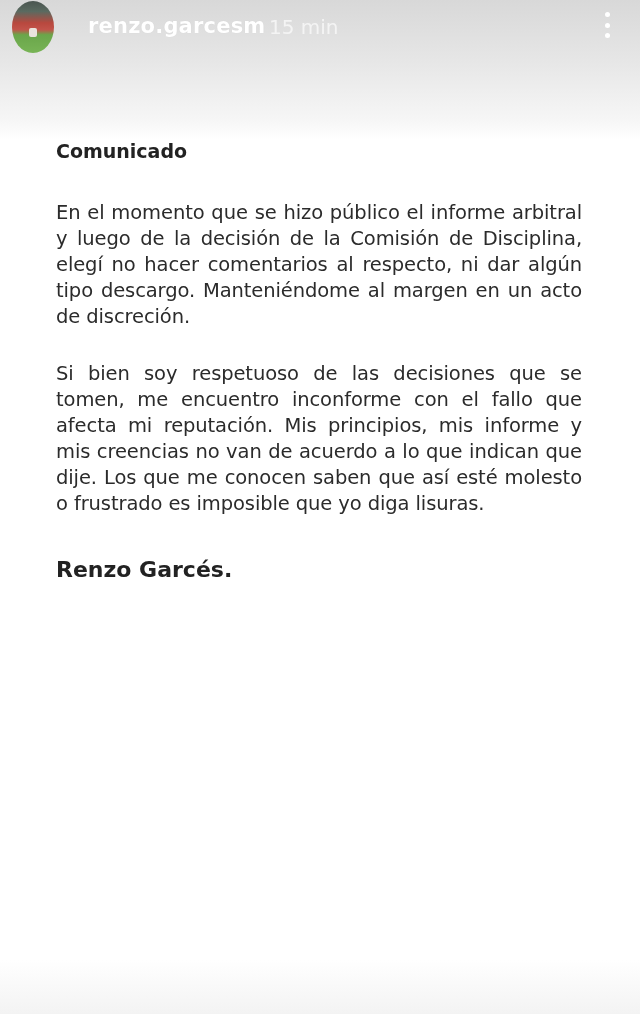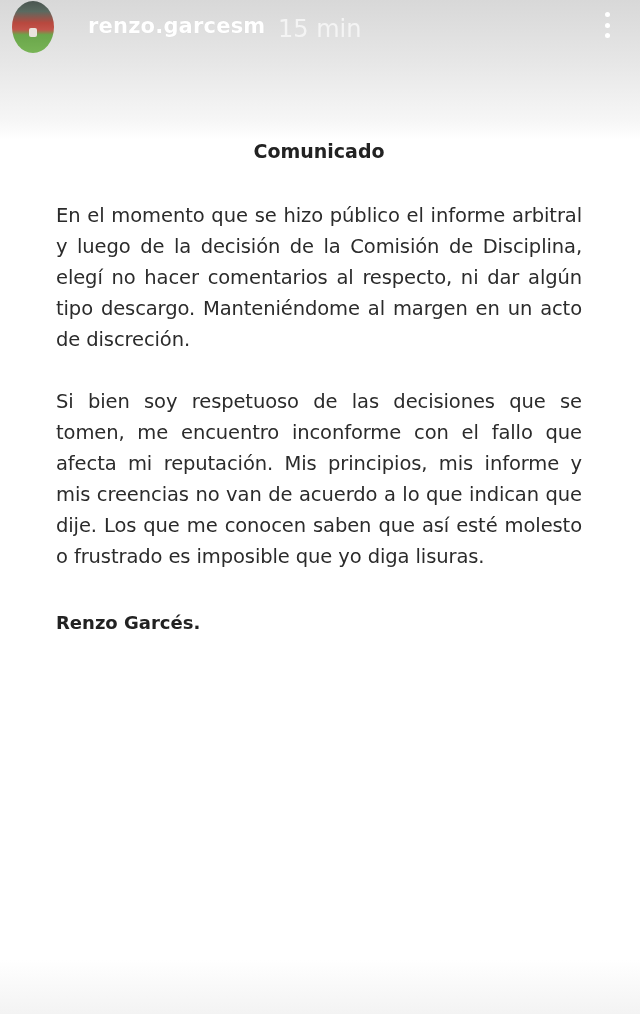--- a/index.html
+++ b/index.html
@@ -50,23 +50,23 @@
       left: 88px;
       top: 14px;
       font-size: 21px;
       font-weight: bold;
       color: #ffffff;
       letter-spacing: 0.2px;
       text-shadow: 0 0 1px rgba(0,0,0,0.08);
     }
     .time {
       position: absolute;
-      left: 278px;
+      left: 269px;
       top: 15px;
-      font-size: 24px;
+      font-size: 20px;
       color: #f4f4f4;
     }
     .more-btn {
       position: absolute;
       left: 596px;
       top: 8px;
       width: 22px;
       height: 34px;
       display: flex;
       flex-direction: column;
@@ -83,37 +83,37 @@
     }
     .content {
       position: absolute;
       top: 130px;
       left: 56px;
       width: 526px;
       color: #2b2b2b;
       font-family: "DejaVu Sans", sans-serif;
     }
     .title {
-      text-align: center;
+      text-align: left;
       font-weight: bold;
       font-size: 19px;
       margin-top: 10px;
       margin-bottom: 38px;
       color: #222222;
     }
     .para {
       font-size: 19.5px;
-      line-height: 31px;
+      line-height: 26px;
       text-align: justify;
       margin: 0 0 31px 0;
       letter-spacing: -0.1px;
     }
     .signature {
       font-weight: bold;
-      font-size: 18px;
+      font-size: 22px;
       margin-top: 40px;
       color: #222222;
     }
   </style>
 </head>
 <body>
 
 <div class="story">
   <div class="header">
     <div class="avatar">

